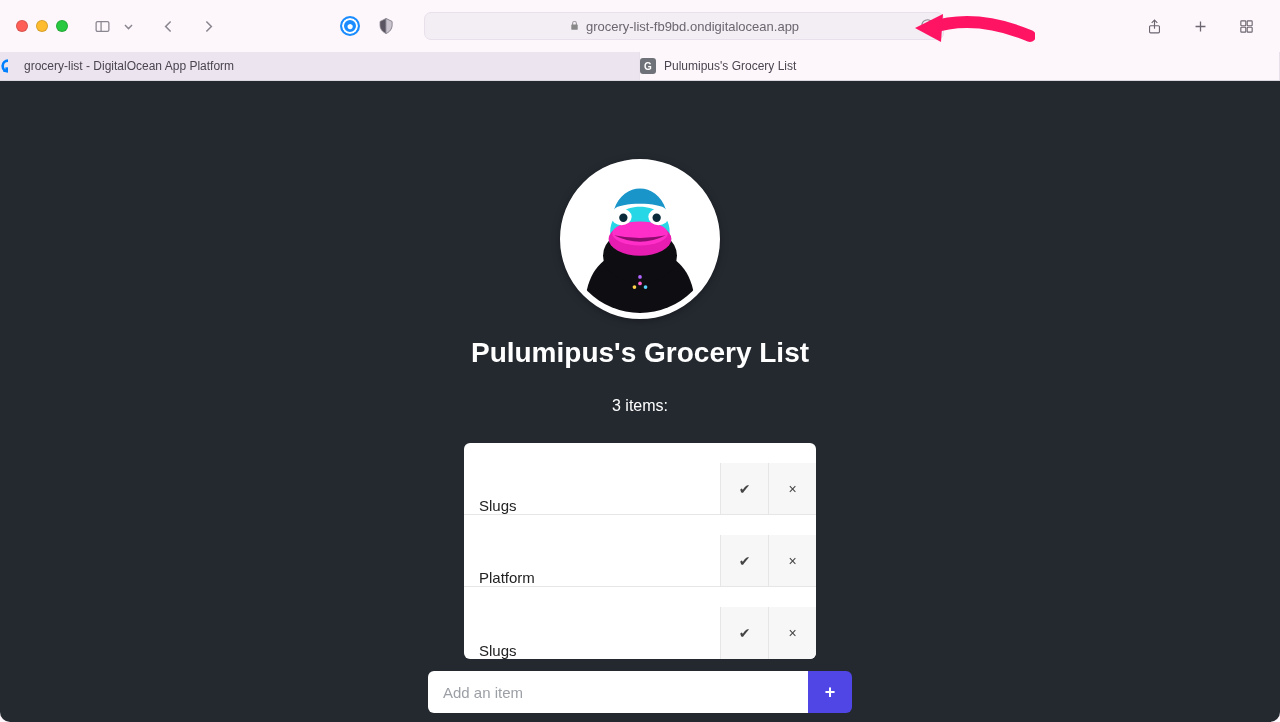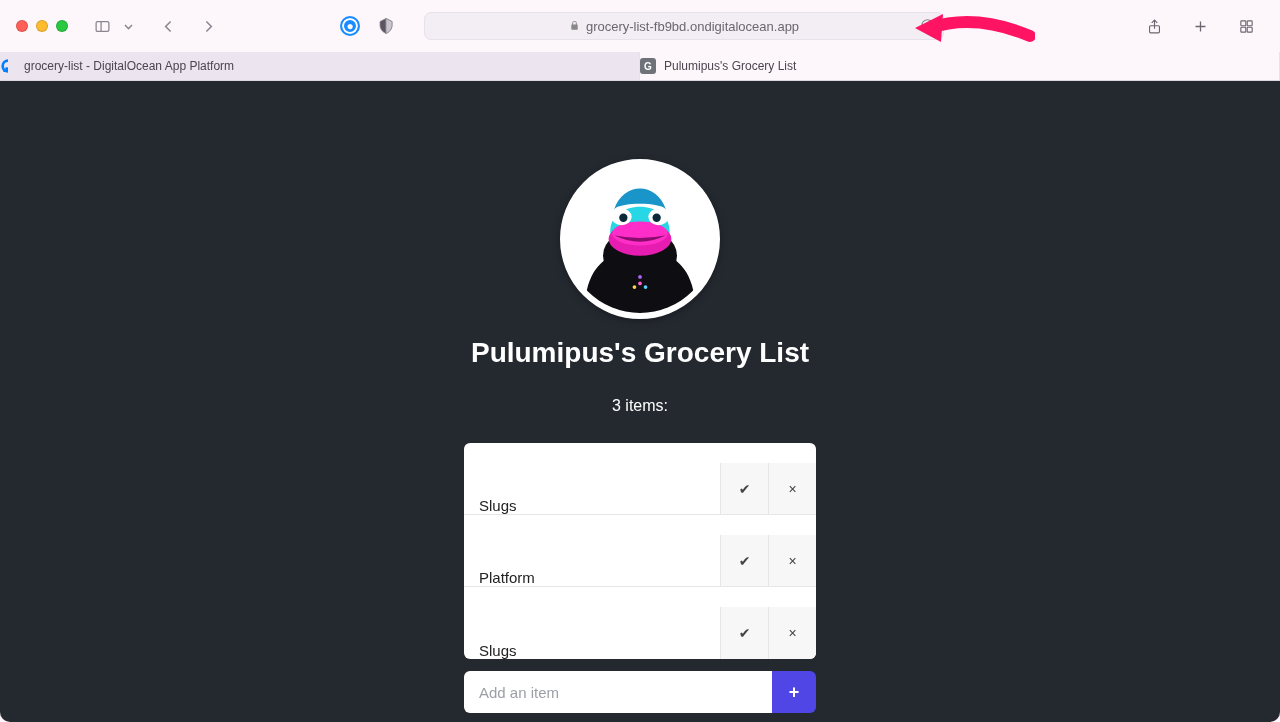--- a/index.html
+++ b/index.html
@@ -118,21 +118,21 @@
     .row-btn {
       width:48px; height:100%;
       display:flex; align-items:center; justify-content:center;
       background:#f7f7f8;
       border-left:1px solid #e6e6e6;
       font-size:14px; color:#444;
       cursor:pointer;
     }
     .add-row {
       margin-top: 12px;
-      width:352px; height:42px;
+      width:424px; height:42px;
       display:flex;
       border-radius:6px;
       overflow:hidden;
     }
     .add-input {
       flex:1; border:none; outline:none;
       padding:0 15px; font-size:15px;
       background:#fff; color:#222;
     }
     .add-input::placeholder { color:#9ca0a6; }

